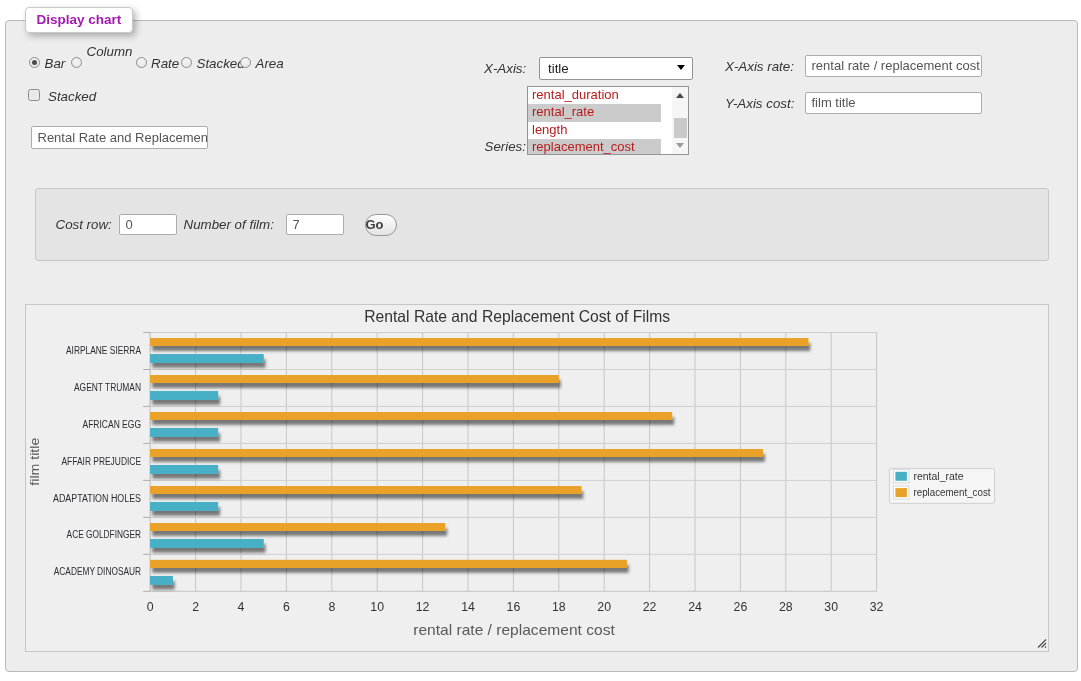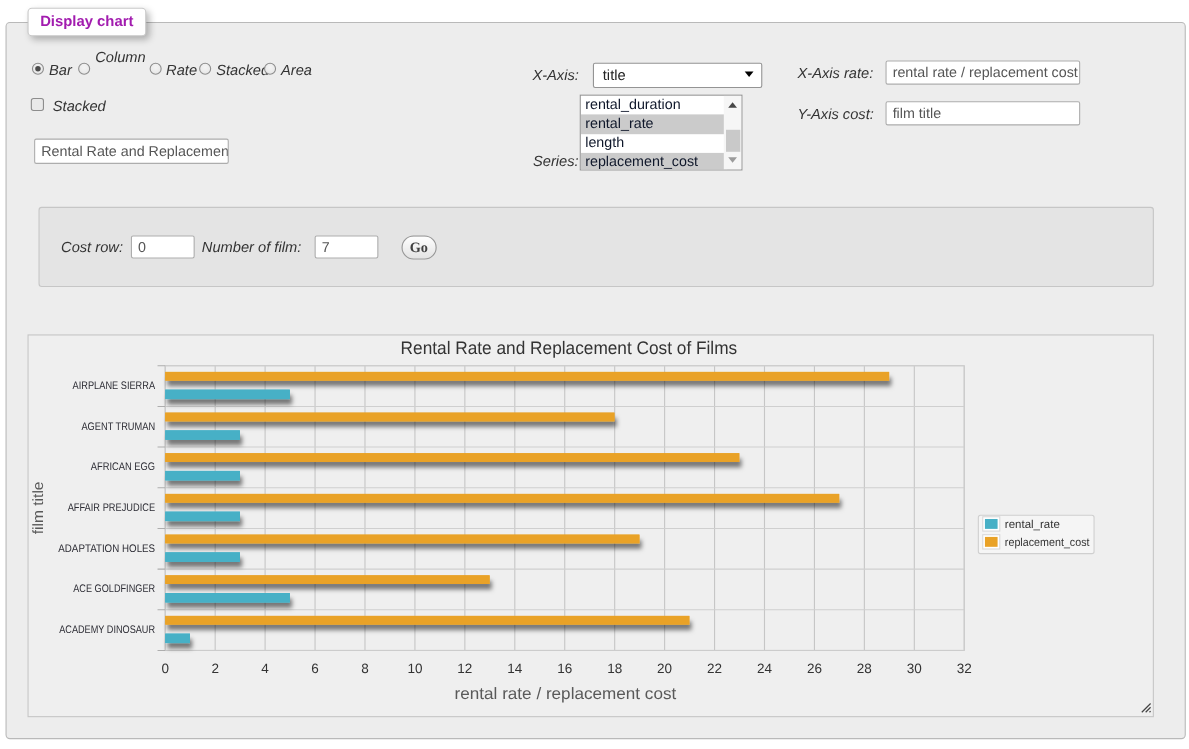--- a/index.html
+++ b/index.html
@@ -21,36 +21,36 @@
 .check { width:12px; height:12px; border:1px solid #8d8d8d; border-radius:2.5px;
          background:#e9e9e9; }
 .tinput { background:#fff; border:1px solid #adadad; border-radius:2px; color:#555;
           font-size:13px; line-height:21px; padding:0 6px; white-space:nowrap; overflow:hidden; }
 #selbox { left:529px; top:57px; width:153.5px; height:23px; background:#fff;
           border:1px solid #949494; border-radius:2px; color:#222; line-height:22.5px;
           padding:0 8px;margin-left:10px; }
 #selbox .arr { position:absolute; right:7px; top:7px; width:0; height:0;
                border-left:4px solid transparent; border-right:4px solid transparent;
                border-top:5px solid #000; }
-#listbox { left:527px; top:86px; width:148px; height:69.2px; background:#fff;
-           border:1px solid #949494; color:#0f172a; overflow:hidden; }
+#listbox { left:527px; top:86px; width:162px; height:69.2px; background:#fff;
+           border:1px solid #949494; color:#b91c1c; overflow:hidden; }
 .litem { position:absolute; left:0px; width:133px; height:17.3px; line-height:17.3px;
          padding-left:4px; font-size:13px; line-height:16px; }
 .litem.sel { background:#cbcbcb; }
 #sbar { position:absolute; right:0; top:0; width:16px; height:67.2px; background:#f6f6f6; }
 #sbar .tri-up { position:absolute; left:3.5px; top:6px; width:0; height:0;
   border-left:4px solid transparent; border-right:4px solid transparent; border-bottom:5.5px solid #474747; }
 #sbar .thumb { position:absolute; left:1.5px; top:31px; width:13px; height:20px; background:#c9c9c9; }
 #sbar .tri-dn { position:absolute; left:3.5px; bottom:6px; width:0; height:0;
   border-left:4px solid transparent; border-right:4px solid transparent; border-top:5.5px solid #9b9b9b; }
 #band { left:35px; top:188px; width:1013.5px; height:73px; background:#e4e4e4;
         border:1px solid #c6c6c6; border-radius:3px; }
 #gobtn { left:364.5px; top:213.5px; width:32.5px; height:22px; border:1px solid #979797;
          border-radius:11px; background:linear-gradient(#fefefe, #e3e3e3);
-         font-weight:bold; font-size:13px; color:#3f3f3f; text-align:center; line-height:20px;font-family:Liberation Serif, serif; }
+         font-weight:bold; font-size:13px; color:#3f3f3f; line-height:20px; }
 #chartbox { left:25px; top:304px; width:1024px; height:347.5px; background:#efefef;
             border:1px solid #c6c6c6; }
 #chartbox svg { font-family:"Liberation Sans", sans-serif; }
 </style>
 </head>
 <body>
 <div id="page">
   <div id="fs" class="abs"></div>
   <div id="legend" class="abs">Display chart</div>
 

